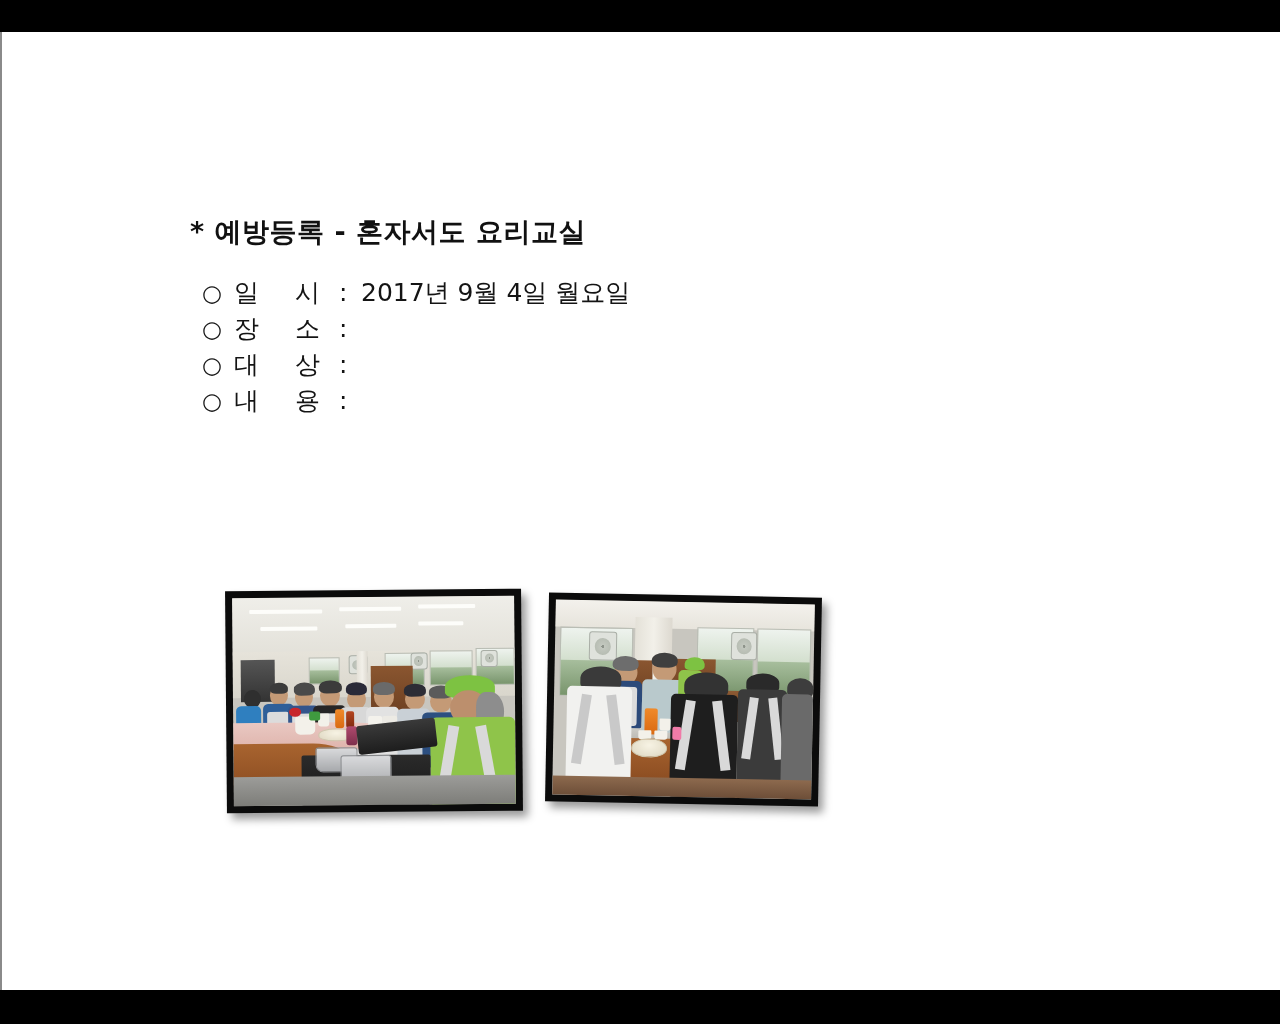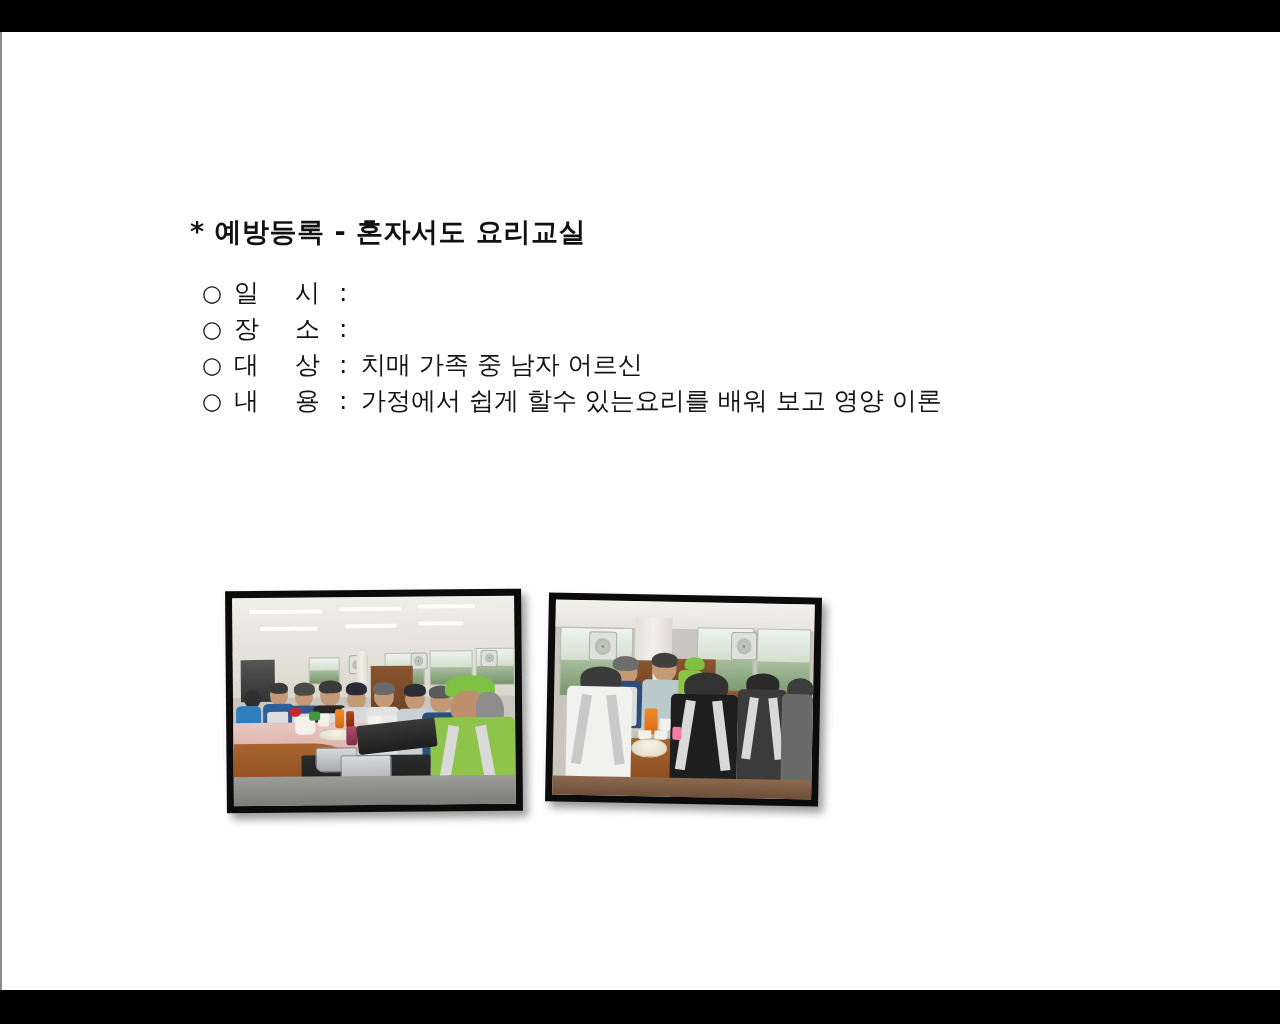--- a/index.html
+++ b/index.html
@@ -256,40 +256,39 @@
   <div class="slide">
 
     <div class="slide-title">* 예방등록 - 혼자서도 요리교실</div>
 
     <div class="body-block">
 
       <div class="info-row">
         <span class="bullet-mark">○</span>
         <span class="row-label">일  시</span>
         <span class="row-colon">:</span>
+        <span class="row-value">2017년 9월 4일 월요일</span>
       </div>
 
       <div class="info-row">
         <span class="bullet-mark">○</span>
         <span class="row-label">장  소</span>
         <span class="row-colon">:</span>
       </div>
 
       <div class="info-row">
         <span class="bullet-mark">○</span>
         <span class="row-label">대  상</span>
         <span class="row-colon">:</span>
-        <span class="row-value">치매 가족 중 남자 어르신</span>
       </div>
 
       <div class="info-row">
         <span class="bullet-mark">○</span>
         <span class="row-label">내  용</span>
         <span class="row-colon">:</span>
-        <span class="row-value">가정에서 쉽게 할수 있는요리를 배워 보고 영양 이론</span>
       </div>
 
 
     </div>
 
     <div class="photo photo-1">
       <div class="photo-inner">
         <div class="ceiling"></div>
         <div class="ceil-light" style="left:6%;top:6%;width:26%;"></div>
         <div class="ceil-light" style="left:38%;top:5%;width:22%;"></div>

